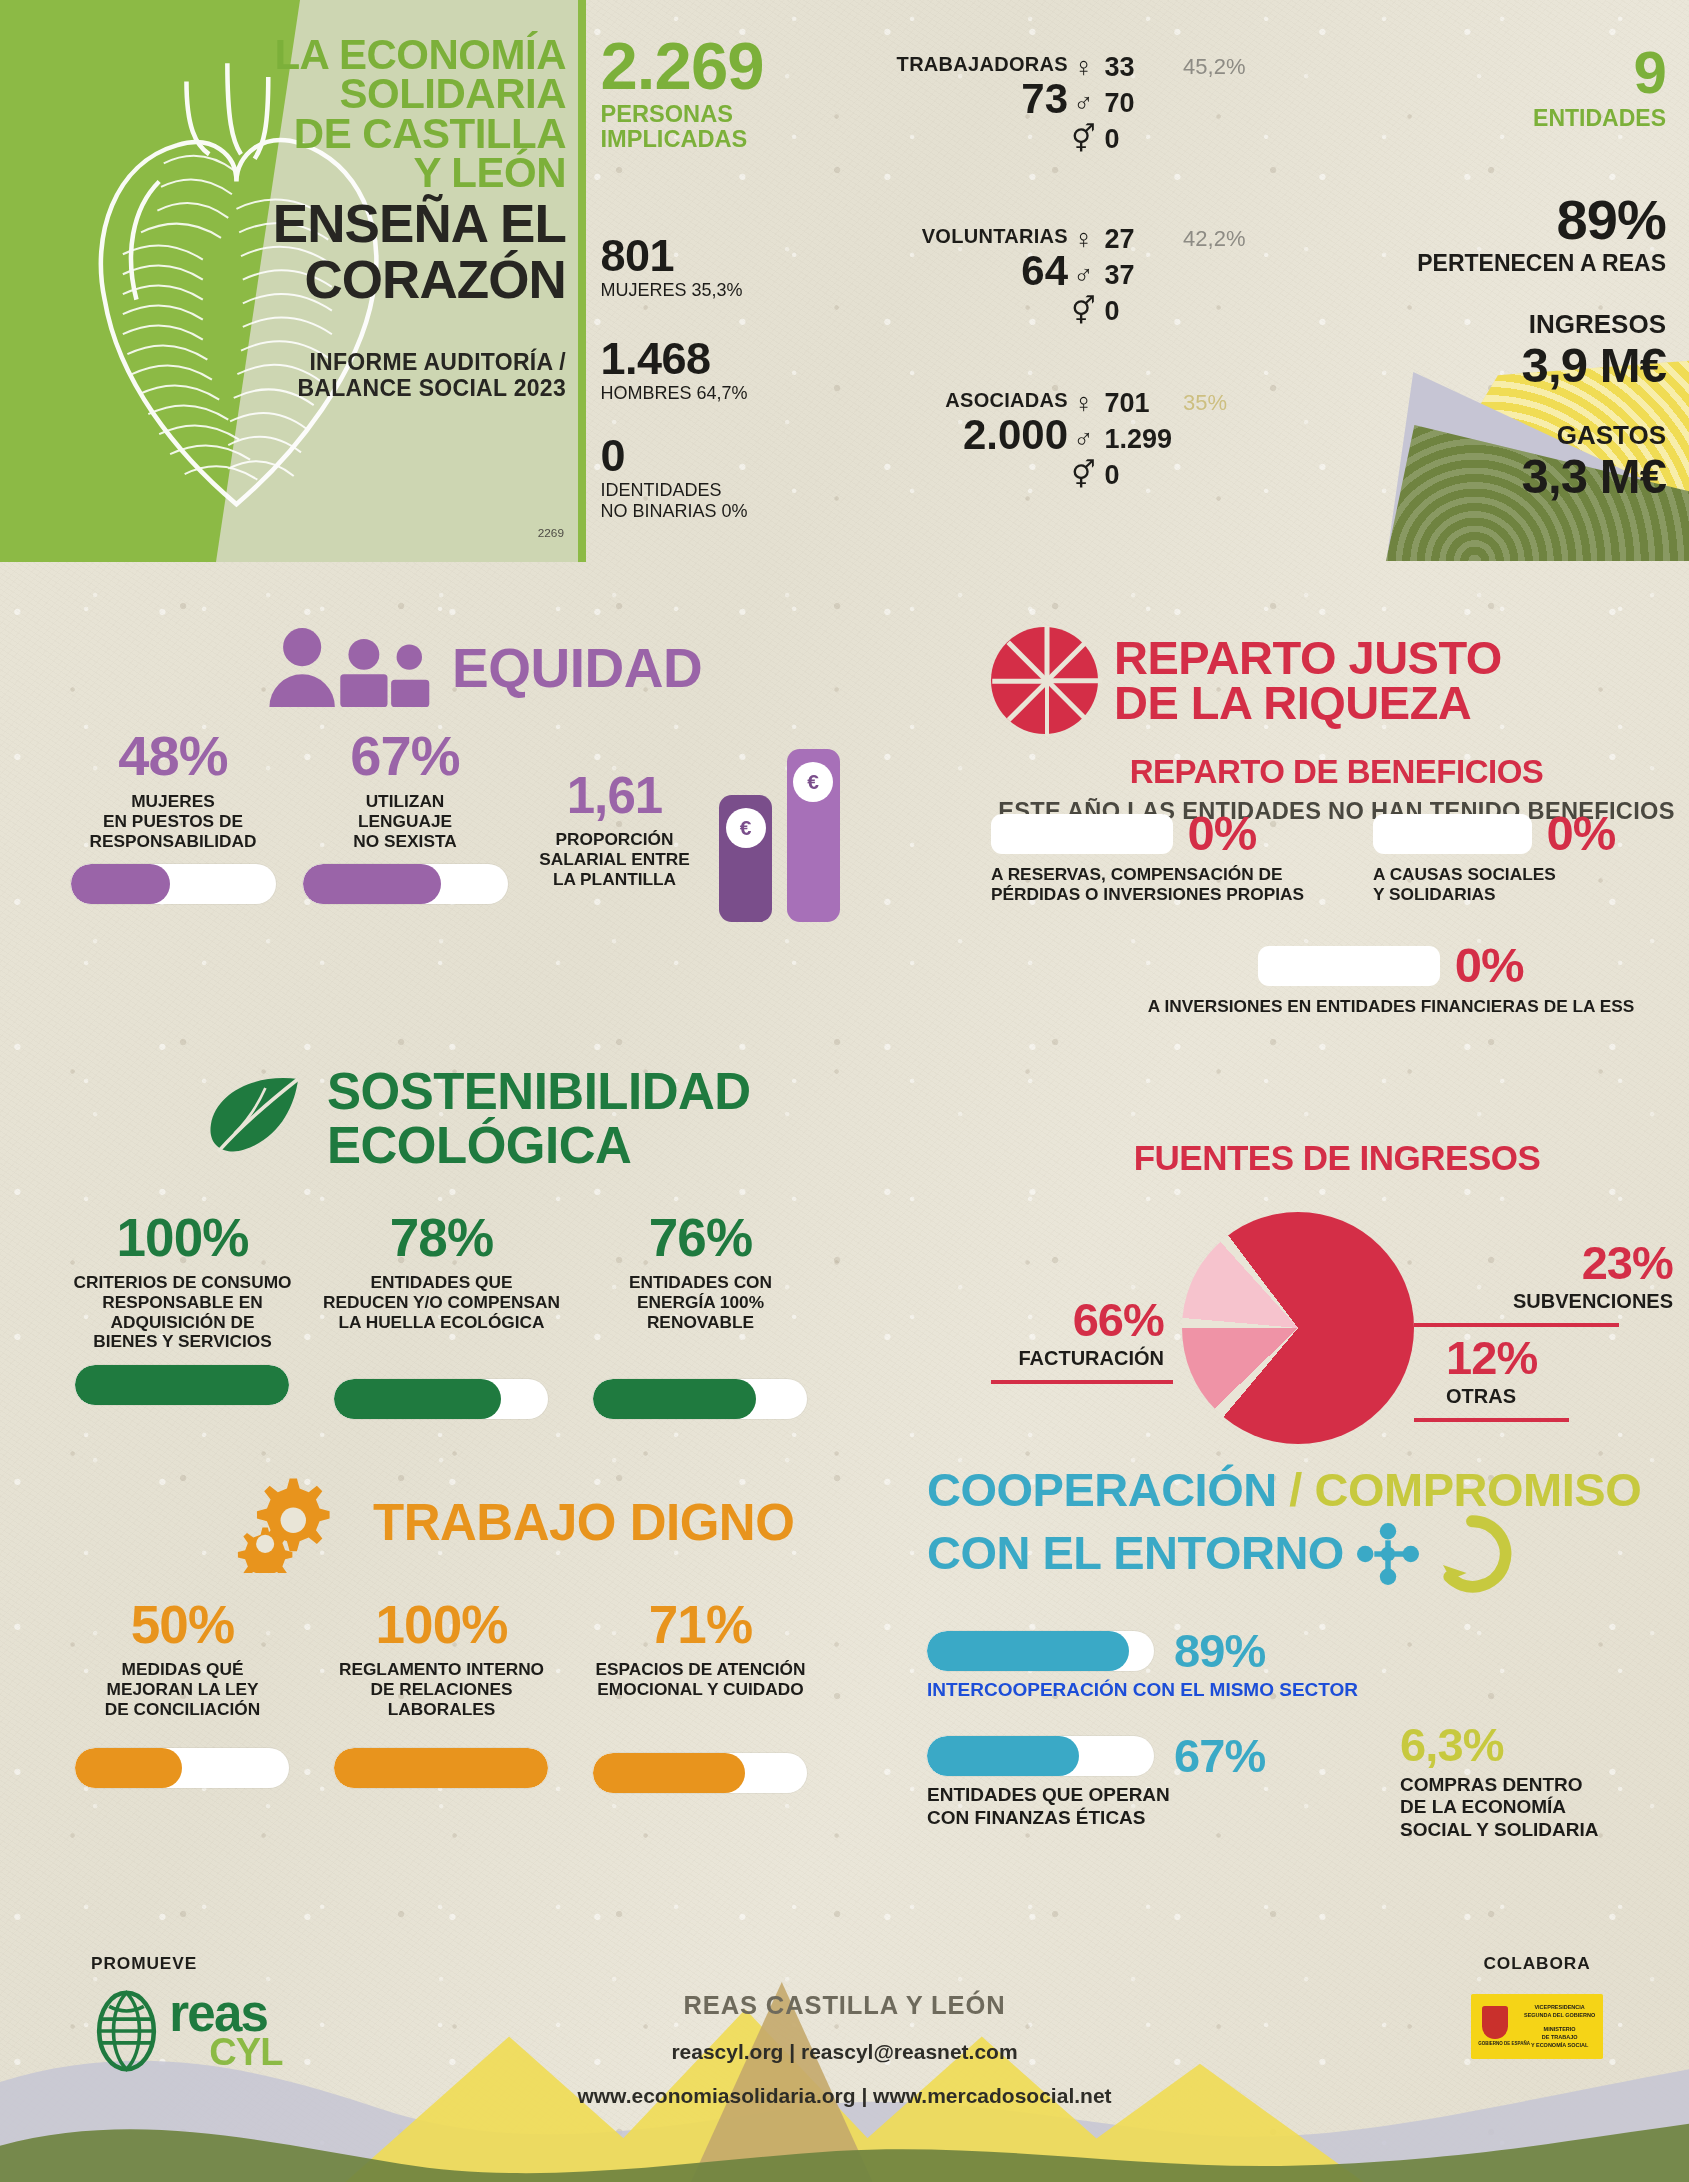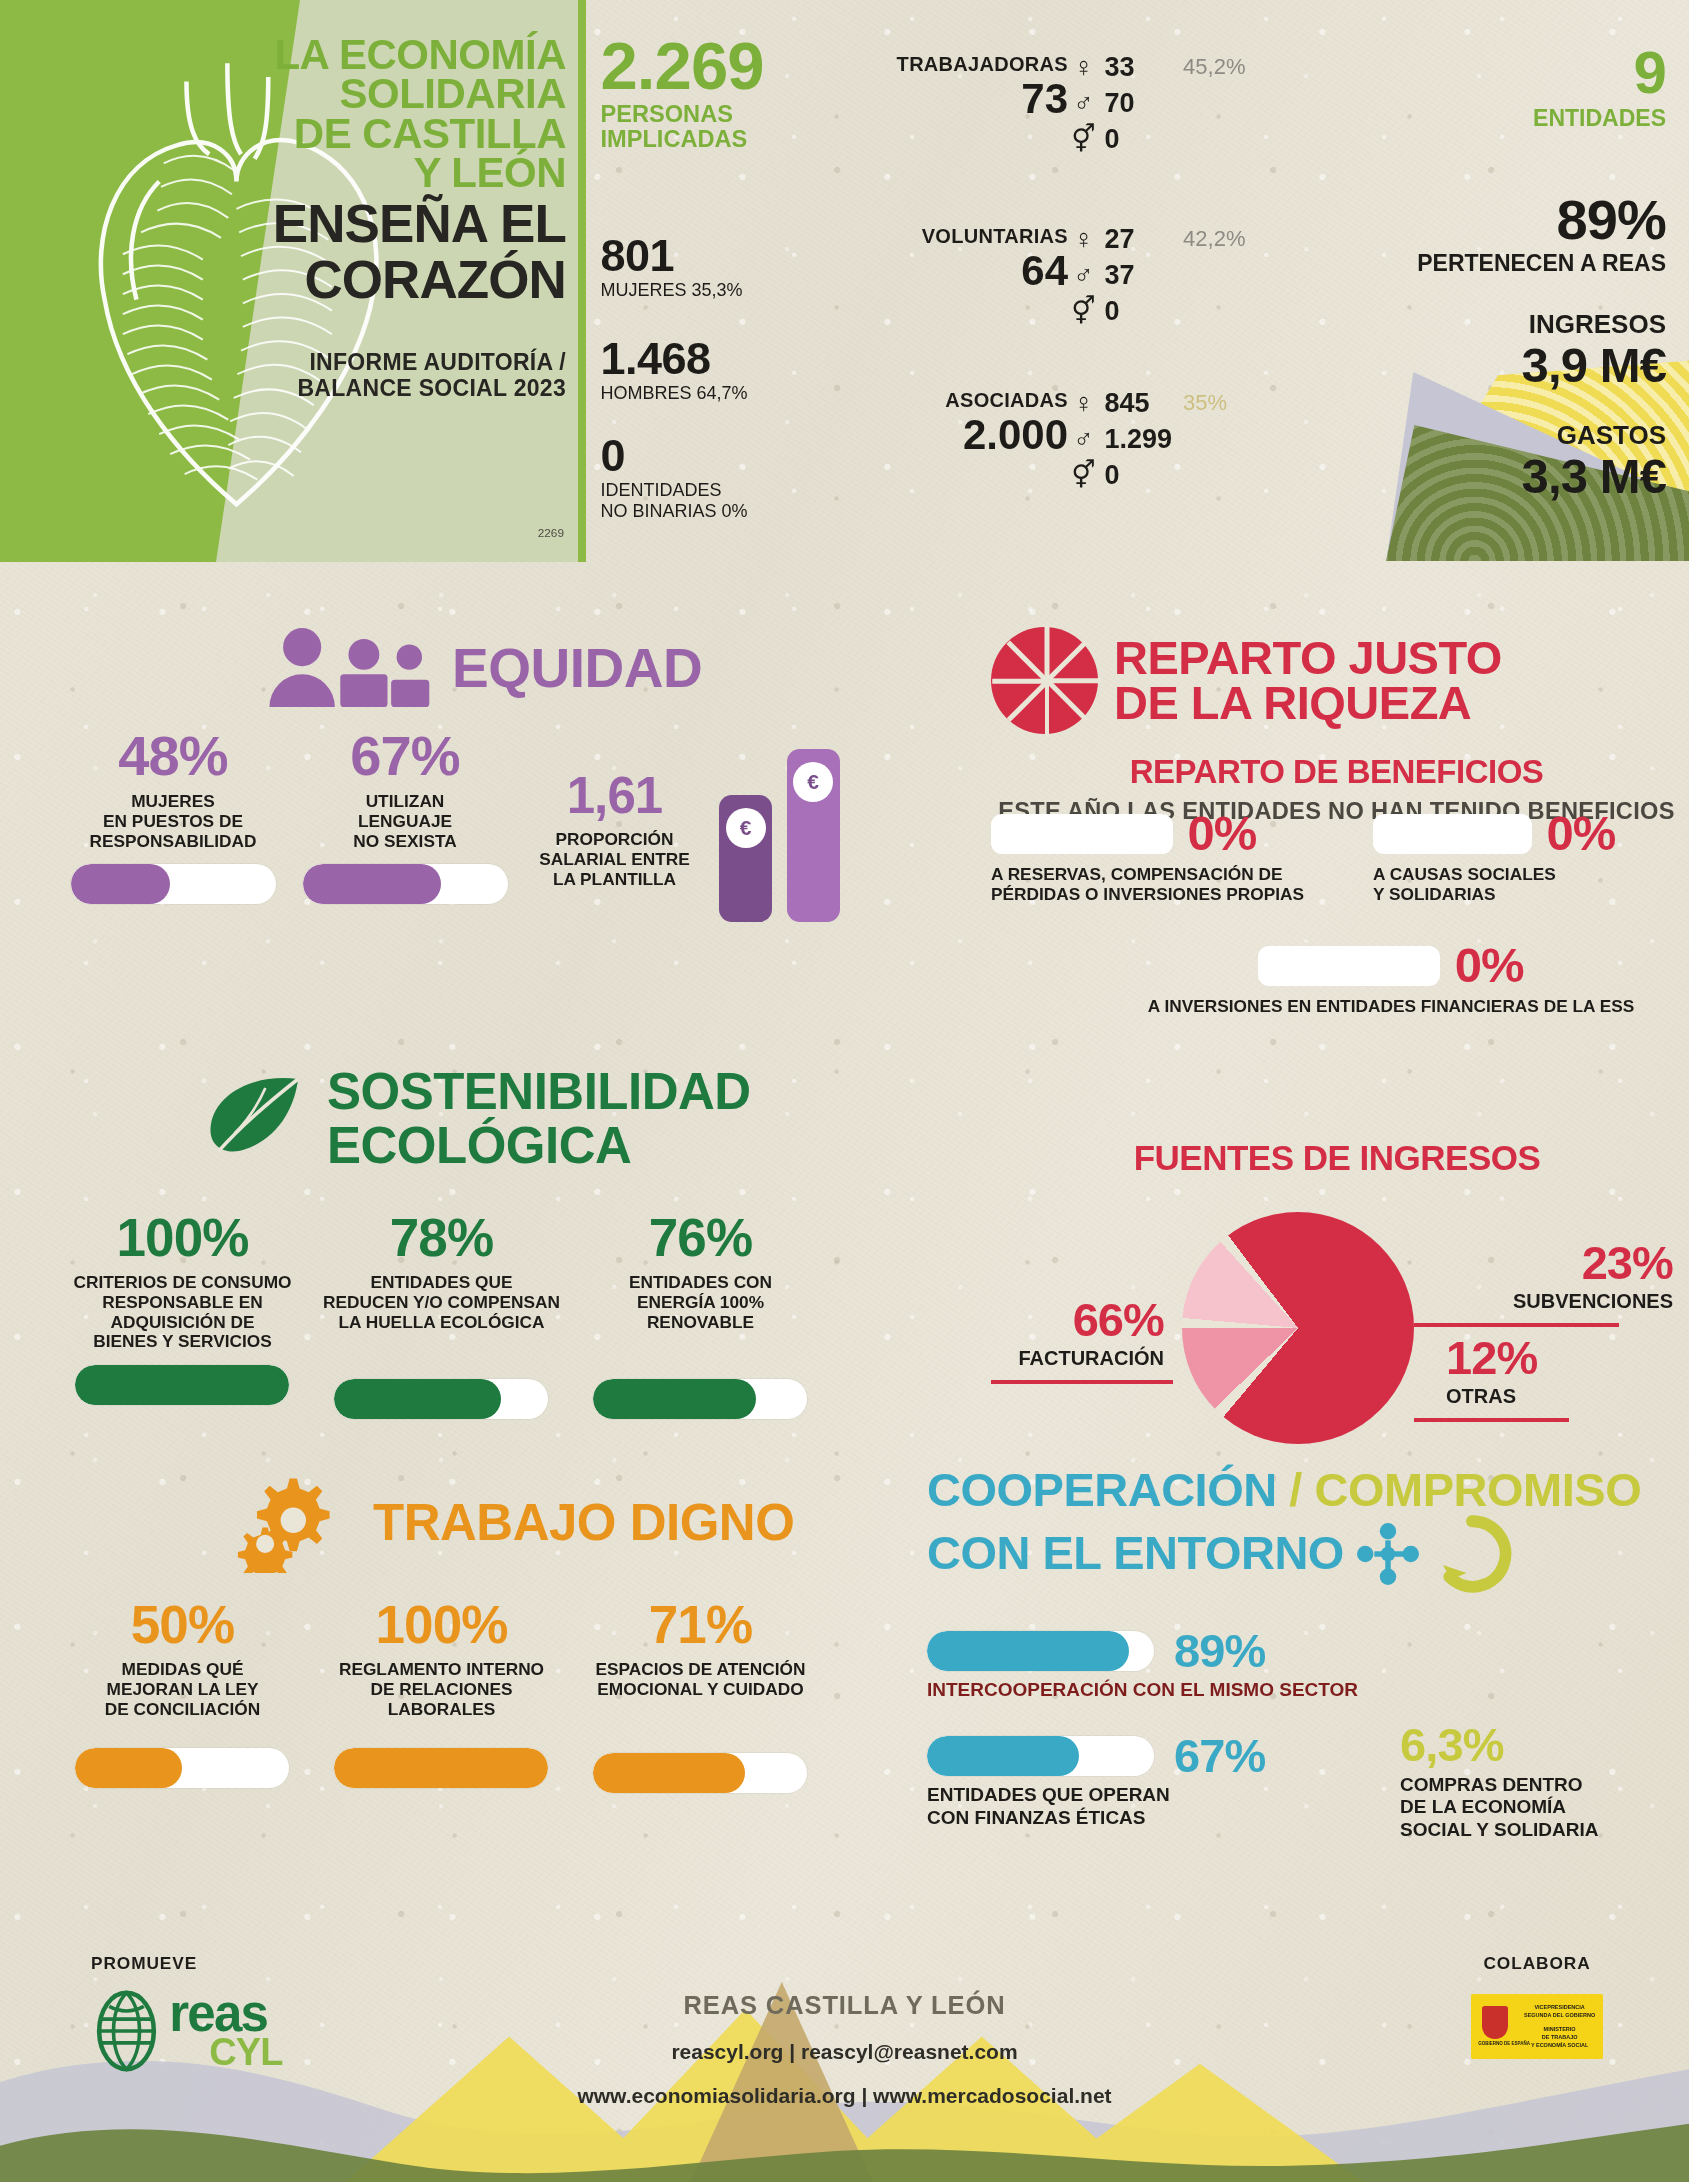--- a/index.html
+++ b/index.html
@@ -281,21 +281,21 @@
         </div>
       </div>
     </div>
 
     <div class="grp" style="left:173px;top:389px;width:309px;">
       <div class="cap">ASOCIADAS</div>
       <div class="tot">2.000</div>
       <div class="rows" style="left:309px;top:-3.6px;">
         <div class="row">
           <span class="gicon">♀</span>
-          <span class="gval">845</span>
+          <span class="gval">701</span>
           <span class="gpct" style="color:#cdbf80">35%</span>
         </div>
         <div class="row">
           <span class="gicon">♂</span>
           <span class="gval">1.299</span>
           <span class="gpct"></span>
         </div>
         <div class="row">
           <span class="gicon">⚥</span>
           <span class="gval">0</span>
@@ -563,21 +563,21 @@
       <path d="M12 56 l9 16 17 -7 z" fill="#c7c93f"></path>
     </svg>
   </div>
 
   <div style="position:absolute;left:0;top:159px;display:flex;align-items:center;gap:20px;">
     <div class="bar" style="width:227px">
       <i style="width:89%;background:#3aa9c6"></i>
     </div>
     <div style="font-size:47px;font-weight:bold;color:#3aa9c6;line-height:1;letter-spacing:-0.9px">89%</div>
   </div>
-  <div style="position:absolute;left:0;top:211px;font-size:19px;font-weight:bold;color:#7f1d1d;text-transform:uppercase;white-space:pre-line">INTERCOOPERACIÓN CON EL MISMO SECTOR</div>
+  <div style="position:absolute;left:0;top:211px;font-size:19px;font-weight:bold;color:#1d4ed8;text-transform:uppercase;white-space:pre-line">INTERCOOPERACIÓN CON EL MISMO SECTOR</div>
 
   <div style="position:absolute;left:0;top:264px;display:flex;align-items:center;gap:20px;">
     <div class="bar" style="width:227px">
       <i style="width:67%;background:#3aa9c6"></i>
     </div>
     <div style="font-size:47px;font-weight:bold;color:#3aa9c6;line-height:1;letter-spacing:-0.9px">67%</div>
   </div>
   <div style="position:absolute;left:0;top:316px;font-size:19px;font-weight:bold;color:#1d1c19;text-transform:uppercase;line-height:1.2;white-space:pre-line">ENTIDADES QUE OPERAN
 CON FINANZAS ÉTICAS</div>
 

